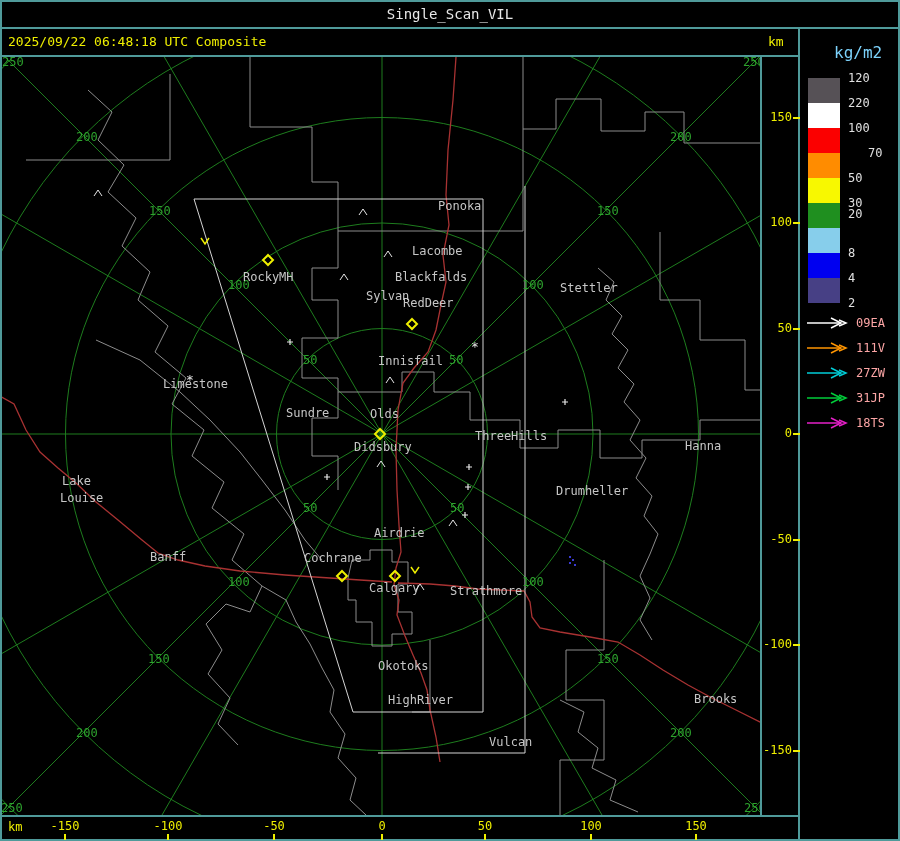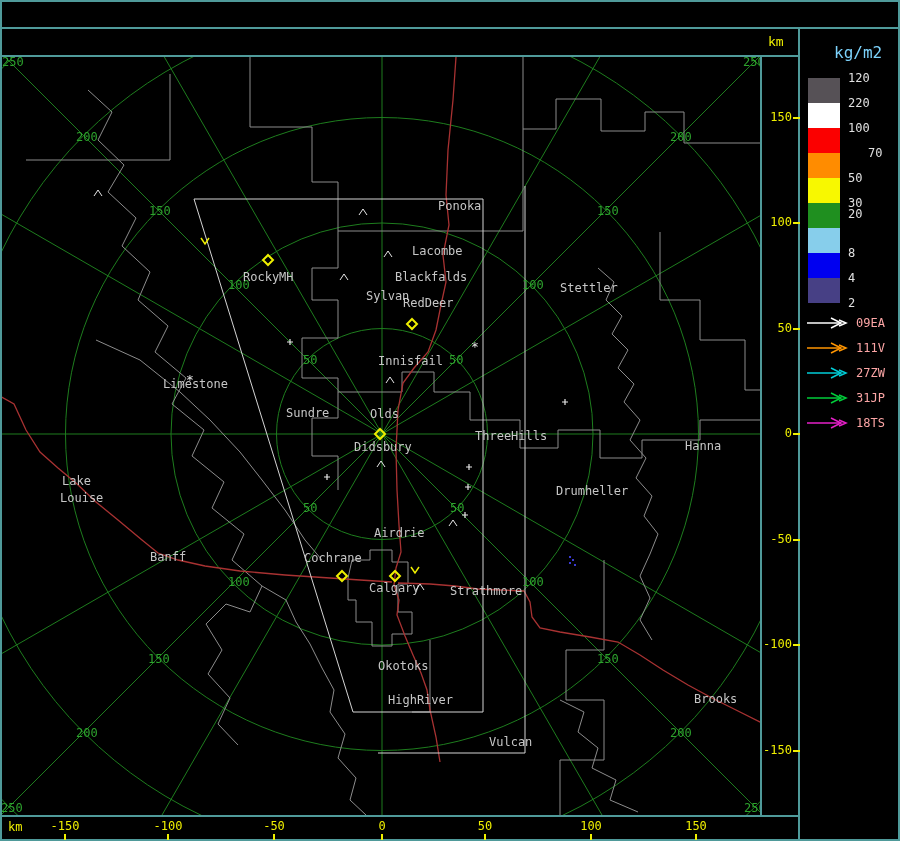--- a/index.html
+++ b/index.html
@@ -35,22 +35,26 @@
   <div class="teal" style="left:0;top:0;width:900px;height:2px"></div>
   <div class="teal" style="left:0;top:27px;width:900px;height:2px"></div>
   <div class="teal" style="left:0;top:55px;width:800px;height:2px"></div>
   <div class="teal" style="left:0;top:0;width:2px;height:841px"></div>
   <div class="teal" style="left:898px;top:0;width:2px;height:841px"></div>
   <div class="teal" style="left:0;top:839px;width:900px;height:2px"></div>
   <div class="teal" style="left:760px;top:57px;width:2px;height:758px"></div>
   <div class="teal" style="left:798px;top:29px;width:2px;height:812px"></div>
   <div class="teal" style="left:0;top:815px;width:798px;height:2px"></div>
 
+  <div id="titlebar">
+    <span>Single_Scan_VIL</span>
+  </div>
 
   <div id="infobar">
+    <span id="timestamp">2025/09/22 06:48:18 UTC Composite</span>
     <span id="km-right">km</span>
   </div>
 
   <div id="map-area"><svg width="758" height="758">
         <g transform="translate(-2,-57)">
           <circle cx="382" cy="434" r="105.5" fill="none" stroke="#1e7d1e" stroke-width="1"></circle>
           <circle cx="382" cy="434" r="211" fill="none" stroke="#1e7d1e" stroke-width="1"></circle>
           <circle cx="382" cy="434" r="316.5" fill="none" stroke="#1e7d1e" stroke-width="1"></circle>
           <circle cx="382" cy="434" r="422" fill="none" stroke="#1e7d1e" stroke-width="1"></circle>
           <circle cx="382" cy="434" r="527.5" fill="none" stroke="#1e7d1e" stroke-width="1"></circle>

